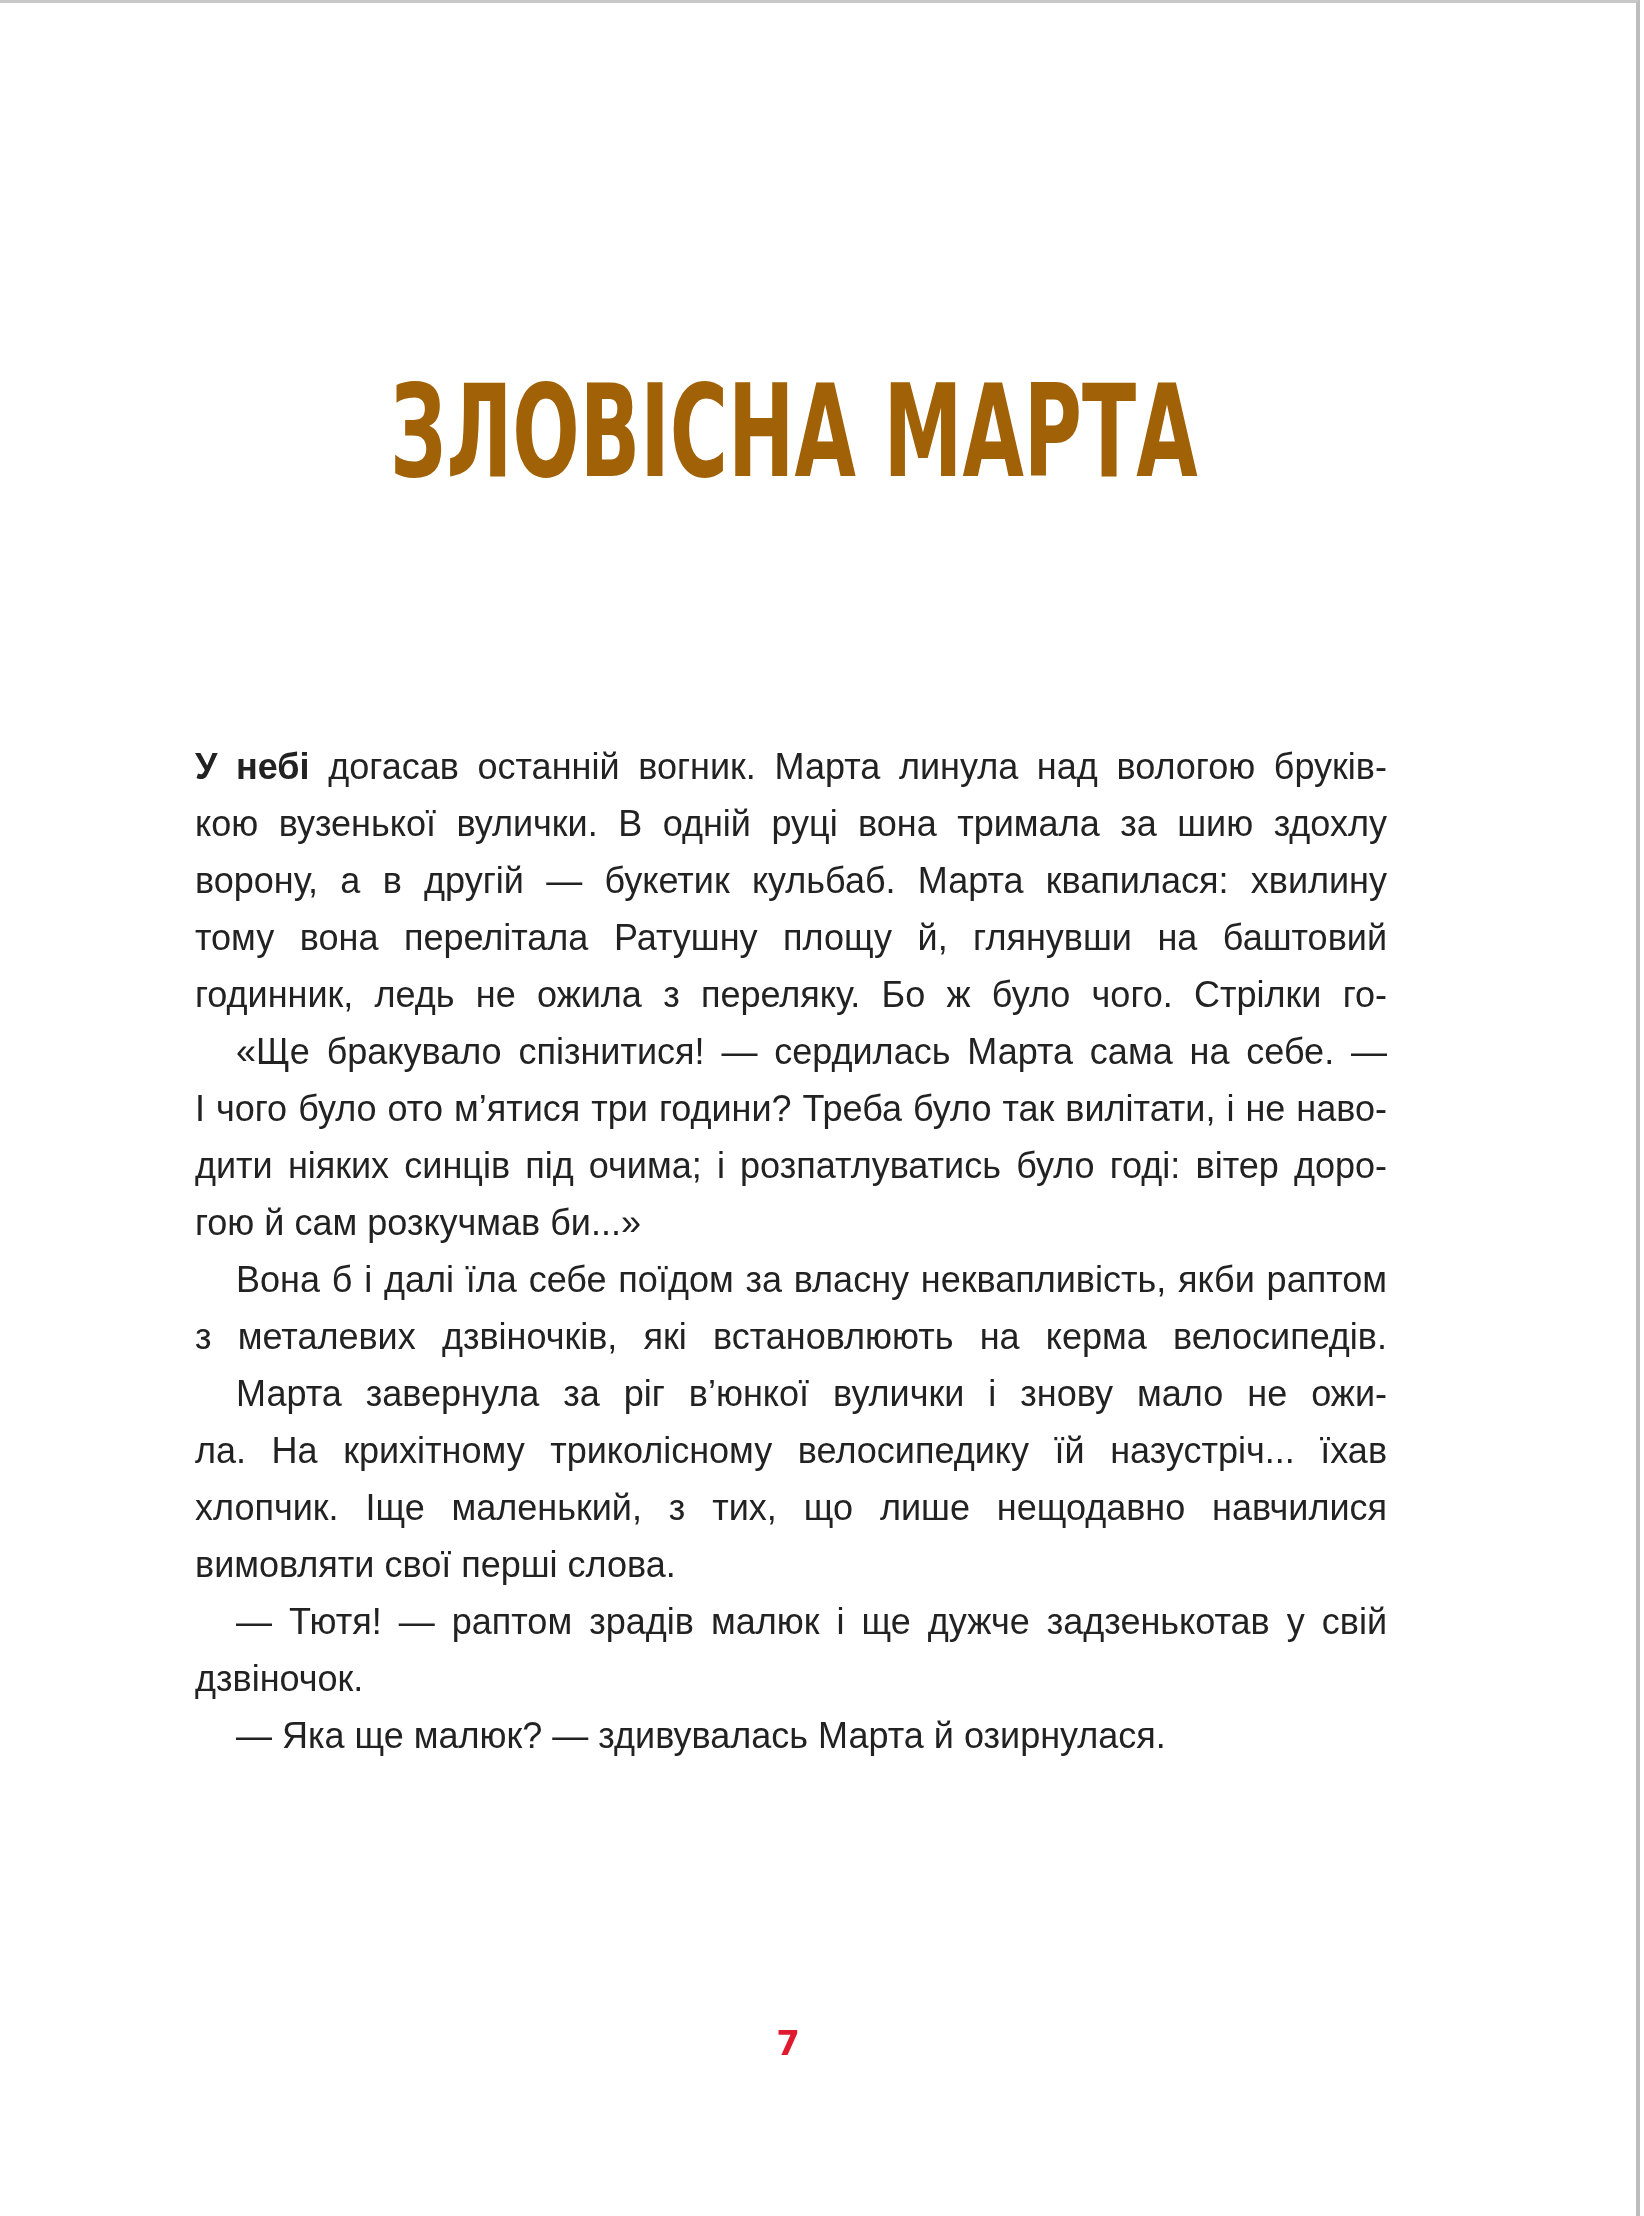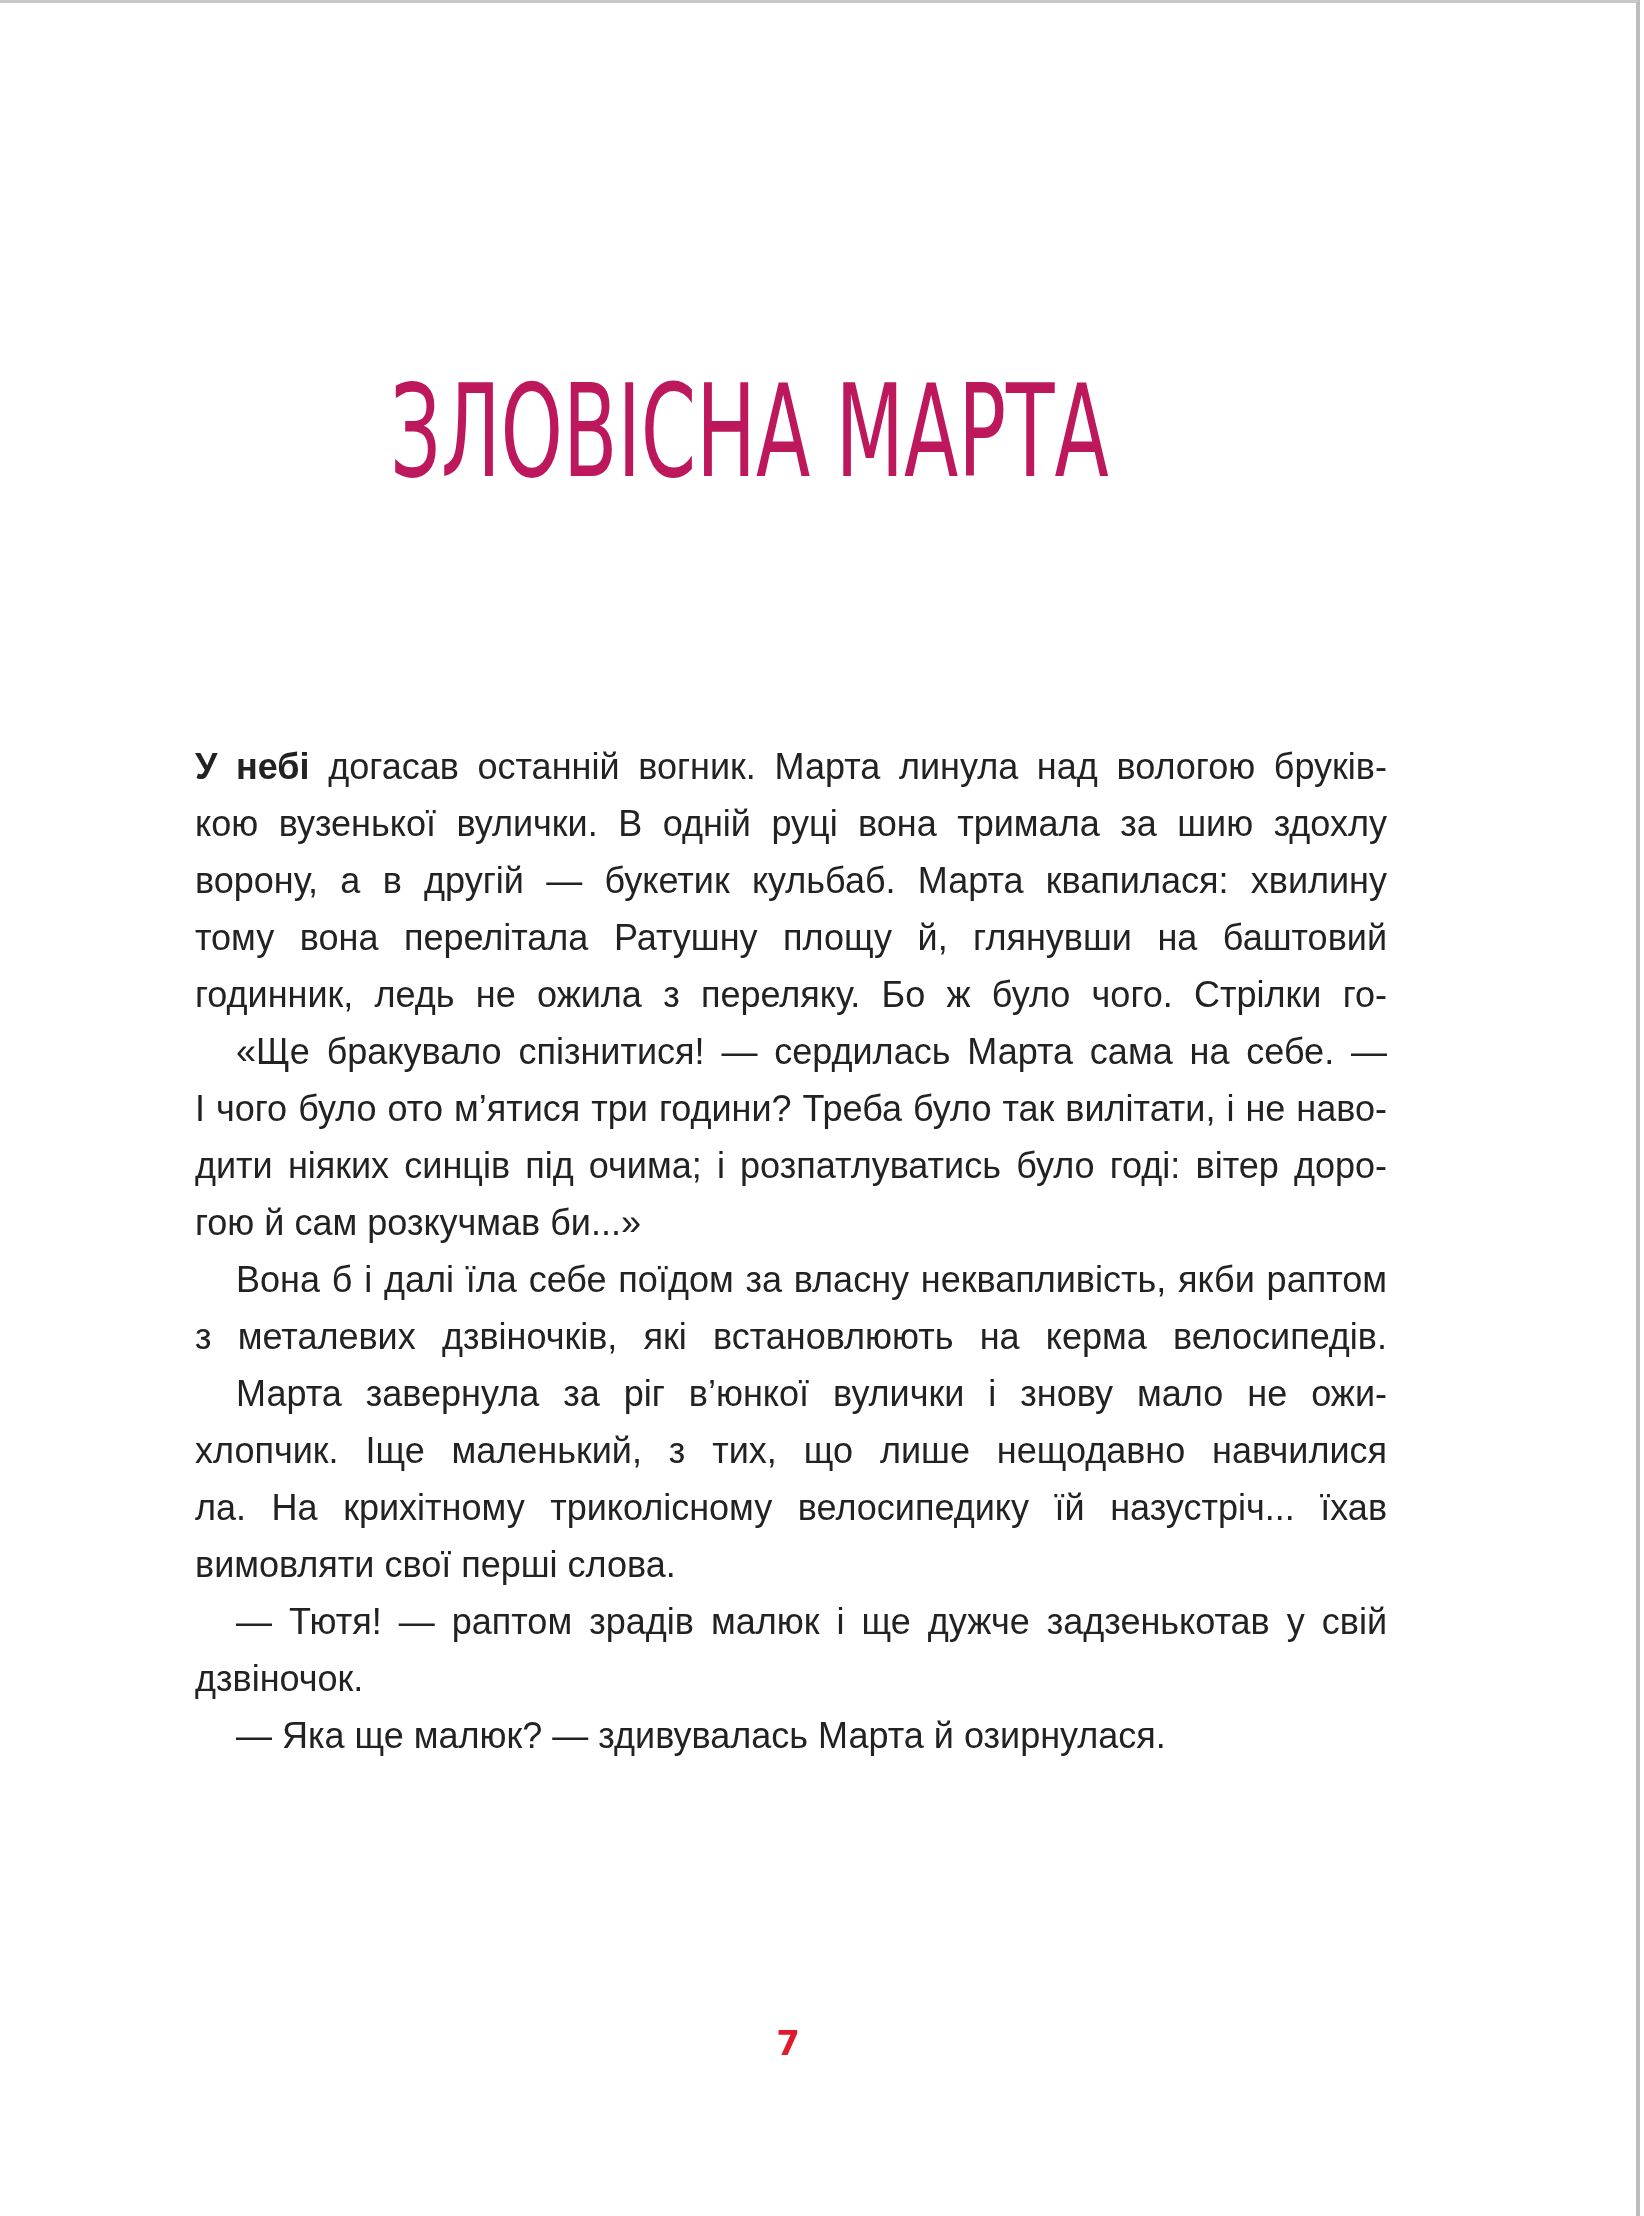--- a/index.html
+++ b/index.html
@@ -27,23 +27,23 @@
   .chapter-title {
     position: absolute;
     left: 390px;
     top: 360px;
     width: 796px;
     height: 137px;
     margin: 0;
     display: flex;
     align-items: center;
     justify-content: space-between;
-    color: #be185d;
+    color: #a16207;
     font-family: "DejaVu Sans", sans-serif;
-    font-weight: normal;
+    font-weight: bold;
     font-size: 128px;
     line-height: 137px;
     letter-spacing: 0;
     white-space: nowrap;
   }
   .chapter-title .title-inner {
     display: inline-block;
     transform: scaleX(0.62);
     transform-origin: left center;
     width: 1285px;
@@ -106,22 +106,22 @@
     <span class="line just">ворону, а в другій — букетик кульбаб. Марта квапилася: хвилину</span>
     <span class="line just">тому вона перелітала Ратушну площу й, глянувши на баштовий</span>
     <span class="line just">годинник, ледь не ожила з переляку. Бо ж було чого. Стрілки го-</span>
     <span class="line just indent">«Ще бракувало спізнитися! — сердилась Марта сама на себе. —</span>
     <span class="line just">І чого було ото м’ятися три години? Треба було так вилітати, і не наво-</span>
     <span class="line just">дити ніяких синців під очима; і розпатлуватись було годі: вітер доро-</span>
     <span class="line">гою й сам розкучмав би...»</span>
     <span class="line just indent">Вона б і далі їла себе поїдом за власну неквапливість, якби раптом</span>
     <span class="line just">з металевих дзвіночків, які встановлюють на керма велосипедів.</span>
     <span class="line just indent">Марта завернула за ріг в’юнкої вулички і знову мало не ожи-</span>
+    <span class="line just">ла. На крихітному триколісному велосипедику їй назустріч... їхав</span>
     <span class="line just">хлопчик. Іще маленький, з тих, що лише нещодавно навчилися</span>
-    <span class="line just">ла. На крихітному триколісному велосипедику їй назустріч... їхав</span>
     <span class="line">вимовляти свої перші слова.</span>
     <span class="line just indent">—  Тютя! — раптом зрадів малюк і ще дужче задзенькотав у свій</span>
     <span class="line">дзвіночок.</span>
     <span class="line indent">—  Яка ще малюк? — здивувалась Марта й озирнулася.</span>
   </div>
 
   <div class="page-number">7</div>
 
 </div>
 

